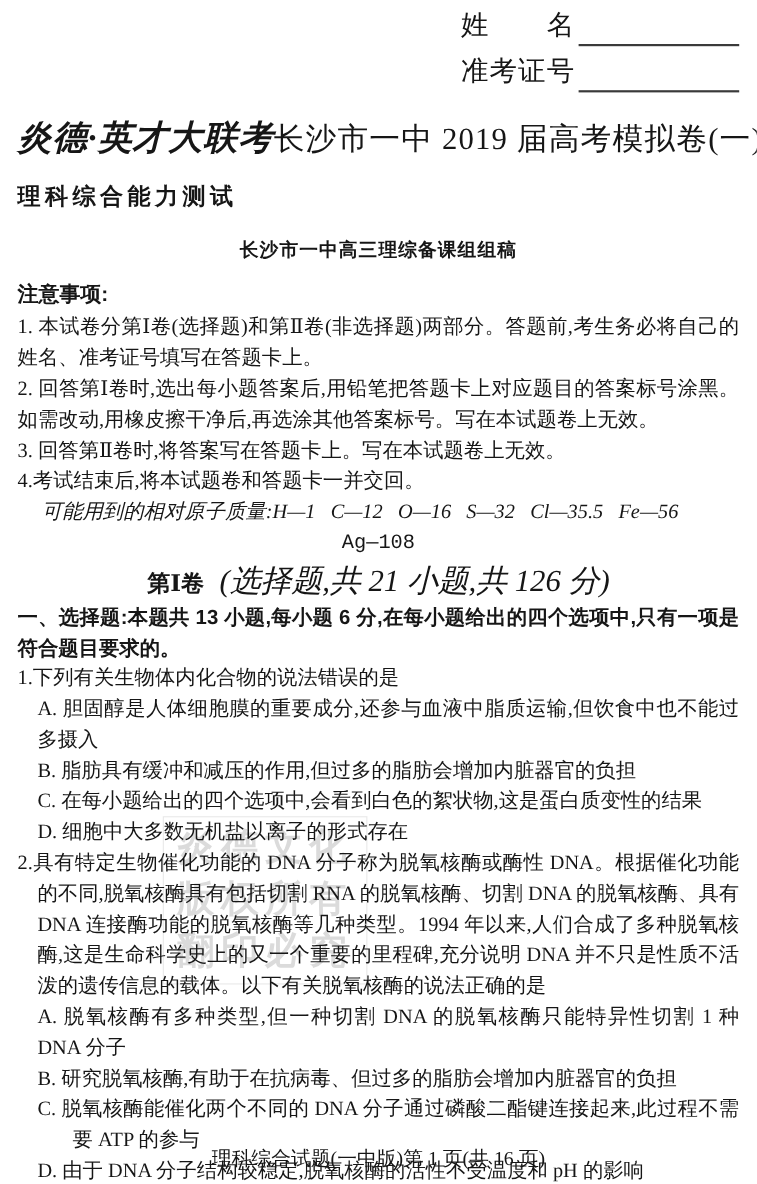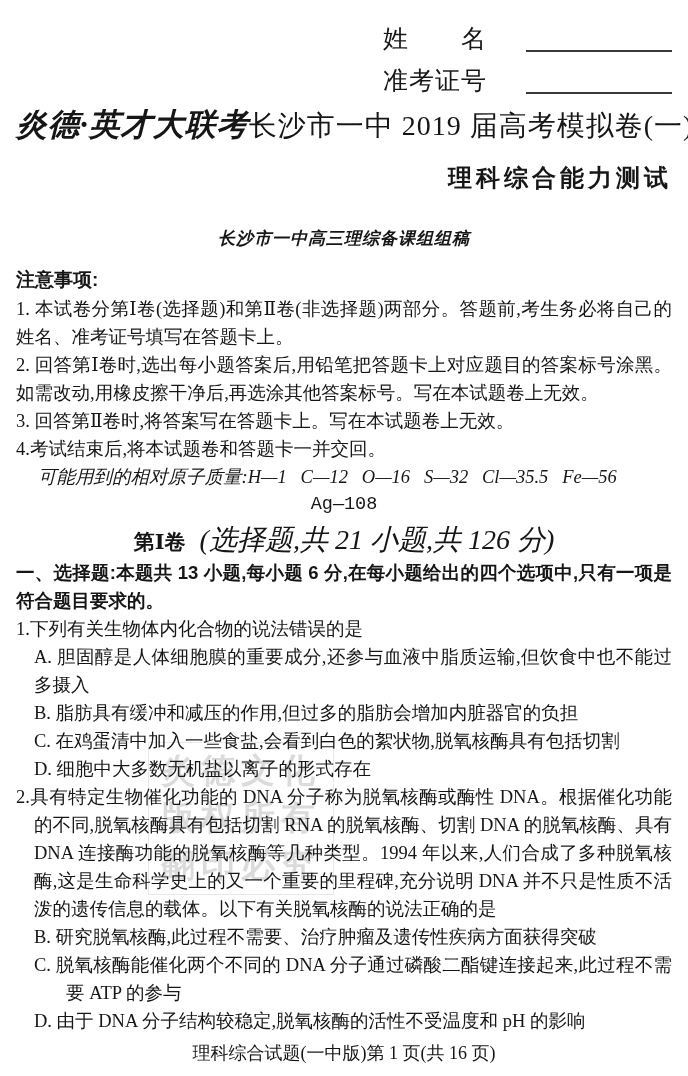--- a/index.html
+++ b/index.html
@@ -19,40 +19,40 @@
     font-weight:bold; font-size:34px; line-height:47px; letter-spacing:6px;
     color:rgba(110,110,110,0.25);
     border:1px solid rgba(110,110,110,0.16);
     padding:4px 12px 6px 12px;
   }
 
   .content { position:relative; z-index:1; padding:0 16px; }
 
   
   .header-fields { padding-top:10px; }
-  .field-row { display:flex; justify-content:flex-end; align-items:flex-end; height:42px;gap:36px; }
+  .field-row { display:flex; justify-content:flex-end; height:42px; }
   .field-label { font-size:25px; line-height:1.1; letter-spacing:1px; }
   .field-line { display:inline-block; width:146px; height:32px; border-bottom:2px solid #3a3a3a; margin-left:3px; }
 
   .secrecy {
     font-family:"Liberation Sans","DejaVu Sans",sans-serif;
     font-weight:bold; font-size:16px; line-height:22px; margin-top:2px;
   }
 
   .title-line1 { text-align:center; margin-top:8px; line-height:46px; white-space:nowrap; }
   .brand { font-weight:900; font-style:italic; font-size:31px; letter-spacing:1px; }
   .exam-name { font-size:28px; letter-spacing:1px; }
 
   .title-line2 {
-    text-align:right; font-family:"Liberation Sans","DejaVu Sans",sans-serif;
-    font-weight:bold; font-size:24px; letter-spacing:4px; line-height:50px;
+    text-align:left; font-family:"Liberation Sans","DejaVu Sans",sans-serif;
+    font-weight:bold; font-size:21px; letter-spacing:4px; line-height:50px;
   }
   .byline {
     text-align:center; font-family:"Liberation Sans","DejaVu Sans",sans-serif;
-    font-weight:bold; font-size:17px; line-height:24px; margin-top:24px; letter-spacing:1px;font-style:italic;
+    font-weight:bold; font-size:17px; line-height:24px; margin-top:12px; letter-spacing:1px;
   }
 
   .notice-heading {
     font-family:"Liberation Sans","DejaVu Sans",sans-serif;
     font-weight:bold; font-size:19px; line-height:30px; margin-top:14px;
   }
   .note { font-size:18.5px; line-height:28px; text-align:justify; }
 
   .atomic { font-size:18.5px; line-height:28px; font-style:italic; padding-left:22px; white-space:pre-wrap; }
   .atomic-cont { text-align:center; font-size:18.5px; line-height:28px;font-family:Liberation Mono, monospace; }
@@ -117,25 +117,26 @@
     <div class="atomic-cont">Ag—108</div>
 
     <div class="section-title">
       <span class="vol">第Ⅰ卷</span><span class="vol-sub">(选择题,共 21 小题,共 126 分)</span>
     </div>
     <p class="instruction">一、选择题:本题共 13 小题,每小题 6 分,在每小题给出的四个选项中,只有一项是符合题目要求的。</p>
 
     <p class="q-stem">1.下列有关生物体内化合物的说法错误的是</p>
     <p class="q-option">A. 胆固醇是人体细胞膜的重要成分,还参与血液中脂质运输,但饮食中也不能过多摄入</p>
     <p class="q-option">B. 脂肪具有缓冲和减压的作用,但过多的脂肪会增加内脏器官的负担</p>
-    <p class="q-option">C. 在鸡蛋清中加入一些食盐,会看到白色的絮状物,脱氧核酶具有包括切割</p>
+    <p class="q-option">C. 在每小题给出的四个选项中,会看到白色的絮状物,这是蛋白质变性的结果</p>
     <p class="q-option">D. 细胞中大多数无机盐以离子的形式存在</p>
 
     <p class="q-stem hanging">2.具有特定生物催化功能的 DNA 分子称为脱氧核酶或酶性 DNA。根据催化功能的不同,脱氧核酶具有包括切割 RNA 的脱氧核酶、切割 DNA 的脱氧核酶、具有 DNA 连接酶功能的脱氧核酶等几种类型。1994 年以来,人们合成了多种脱氧核酶,这是生命科学史上的又一个重要的里程碑,充分说明 DNA 并不只是性质不活泼的遗传信息的载体。以下有关脱氧核酶的说法正确的是</p>
-    <p class="q-option">B. 研究脱氧核酶,此过程不需要、治疗肿瘤及遗传性疾病方面获得突破</p>
+    <p class="q-option">A. 脱氧核酶有多种类型,但一种切割 DNA 的脱氧核酶只能特异性切割 1 种 DNA 分子</p>
+    <p class="q-option">B. 研究脱氧核酶,有助于在抗病毒、但过多的脂肪会增加内脏器官的负担</p>
     <p class="q-option hang2">C. 脱氧核酶能催化两个不同的 DNA 分子通过磷酸二酯键连接起来,此过程不需要 ATP 的参与</p>
     <p class="q-option">D. 由于 DNA 分子结构较稳定,脱氧核酶的活性不受温度和 pH 的影响</p>
 
   </div>
 
   <div class="footer">理科综合试题(一中版)第 1 页(共 16 页)</div>
 
 </div>
 
 </body></html>

